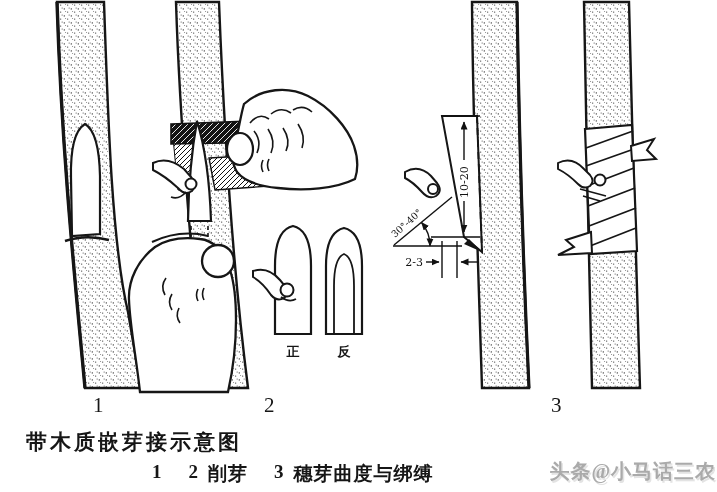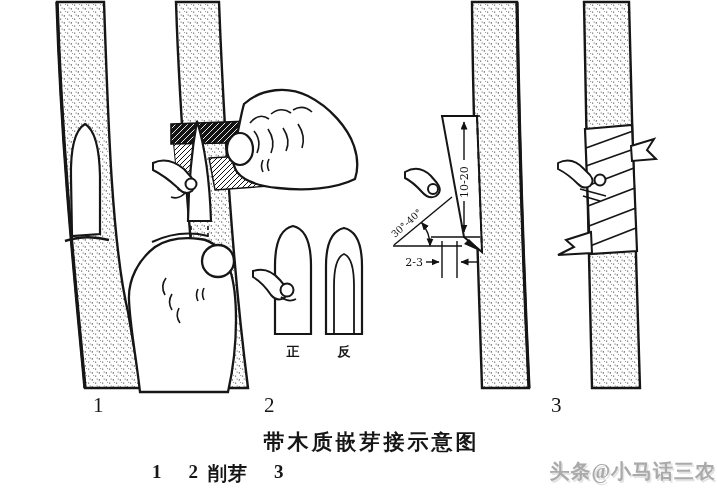--- a/index.html
+++ b/index.html
@@ -1,20 +1,20 @@
 <!DOCTYPE html>
 <html><head>
 <meta charset="utf-8">
 <style>
   html,body{margin:0;padding:0;background:#fff;}
   .stage{position:relative;width:717px;height:492px;background:#ffffff;overflow:hidden;
          font-family:"Liberation Serif","DejaVu Serif",serif;color:#161616;}
   .art{position:absolute;left:0;top:0;}
   .caption{position:absolute;top:428px;left:0;width:717px;box-sizing:border-box;padding-left:26px;
-           text-align:center;font-size:21px;font-weight:bold;letter-spacing:3px;white-space:nowrap;}
+           text-align:left;font-size:21px;font-weight:bold;letter-spacing:3px;white-space:nowrap;}
   .legend{position:absolute;top:461px;left:152px;display:flex;gap:26px;
           font-size:19px;font-weight:bold;white-space:nowrap;letter-spacing:1px;}
   .legend .li{display:flex;gap:9px;}
   .watermark{position:absolute;top:458px;right:1px;font-size:20px;font-weight:bold;letter-spacing:1px;
              color:#aaaaaa;text-shadow:1.5px 1.5px 0 #e3e3e3,-0.5px -0.5px 0 #ffffff;white-space:nowrap;margin-left:13px;}
   .pnum{font-size:21px;font-family:"Liberation Serif","DejaVu Serif",serif;fill:#161616;}
   .dim{font-size:11px;font-family:"DejaVu Serif","Liberation Serif",serif;fill:#111;}
   .dim-sm{font-size:9.5px;font-family:"DejaVu Serif","Liberation Serif",serif;fill:#111;}
   .cjk{font-size:13px;font-family:"Liberation Serif","DejaVu Serif",serif;fill:#161616;font-weight:bold;}
   .ink{stroke:#161616;fill:none;}
@@ -171,17 +171,18 @@
   <div class="legend">
     <span class="li">
       <span>1</span>
     </span>
     <span class="li">
       <span>2</span>
       <span>削芽</span>
     </span>
     <span class="li">
       <span>3</span>
+      <span>穗芽曲度与绑缚</span>
     </span>
   </div>
 
   <div class="watermark">头条@小马话三农</div>
 </div>
 
 </body></html>

